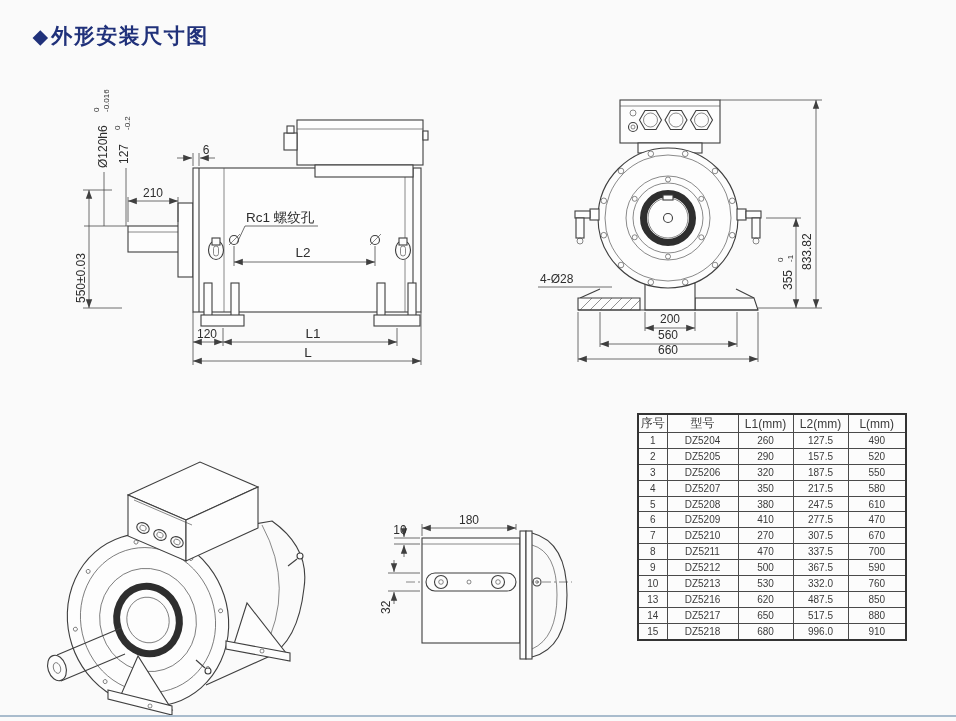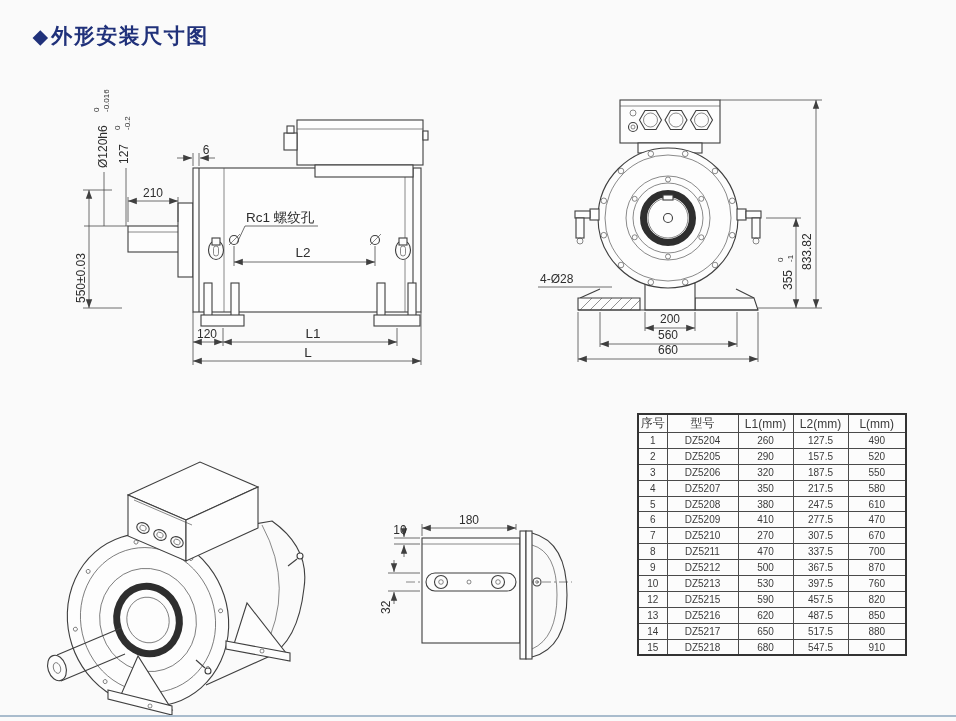--- a/index.html
+++ b/index.html
@@ -420,53 +420,46 @@
         <td>DZ5211</td>
         <td>470</td>
         <td>337.5</td>
         <td>700</td>
       </tr>
       <tr>
         <td>9</td>
         <td>DZ5212</td>
         <td>500</td>
         <td>367.5</td>
-        <td>870</td>
+        <td>590</td>
       </tr>
       <tr>
         <td>10</td>
         <td>DZ5213</td>
         <td>530</td>
-        <td>397.5</td>
+        <td>332.0</td>
         <td>760</td>
-      </tr>
-      <tr>
-        <td>12</td>
-        <td>DZ5215</td>
-        <td>590</td>
-        <td>457.5</td>
-        <td>820</td>
       </tr>
       <tr>
         <td>13</td>
         <td>DZ5216</td>
         <td>620</td>
         <td>487.5</td>
         <td>850</td>
       </tr>
       <tr>
         <td>14</td>
         <td>DZ5217</td>
         <td>650</td>
         <td>517.5</td>
         <td>880</td>
       </tr>
       <tr>
         <td>15</td>
         <td>DZ5218</td>
         <td>680</td>
-        <td>547.5</td>
+        <td>996.0</td>
         <td>910</td>
       </tr>
     </tbody>
 </table>
 
 <div class="bottom-rule" style="background: rgb(169, 188, 205);"></div>
 
 </body></html>

